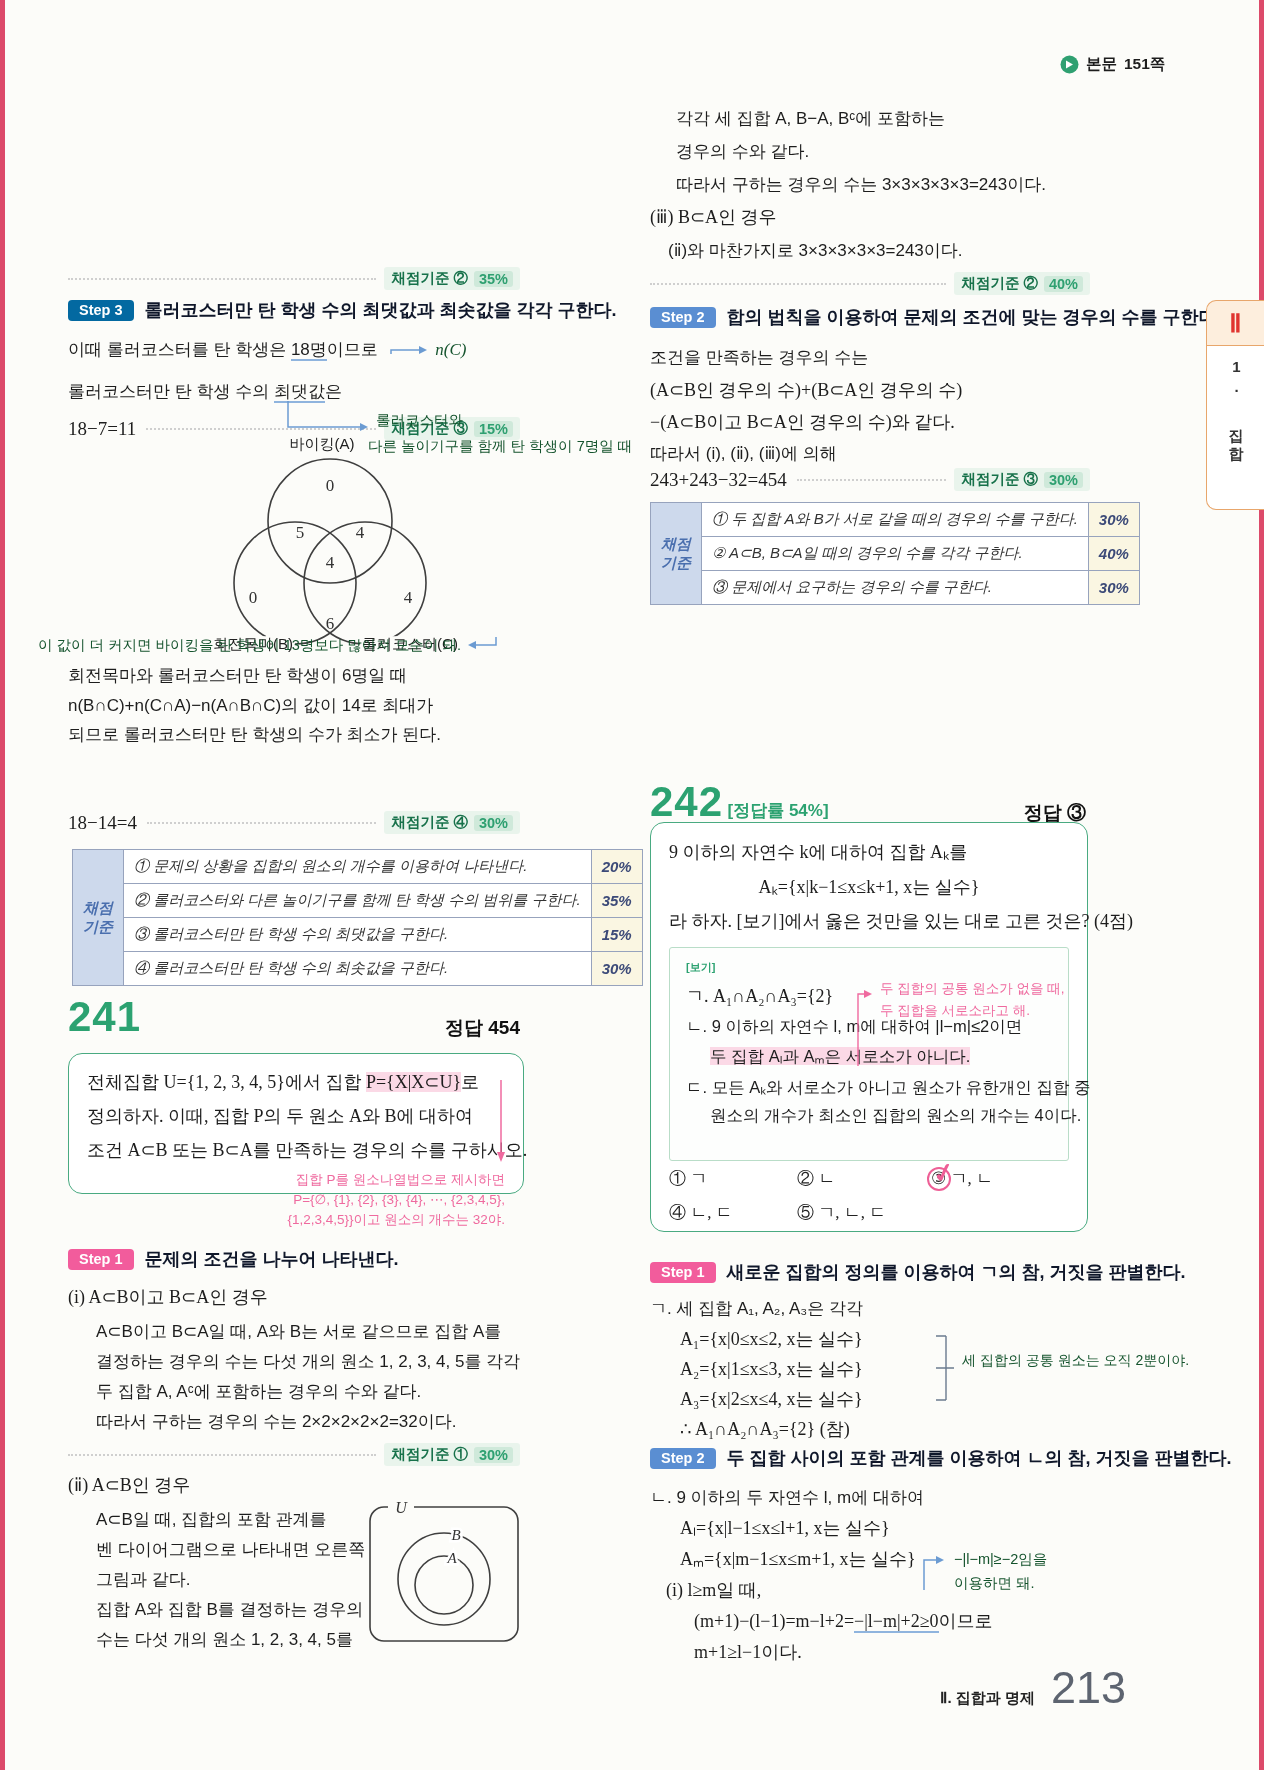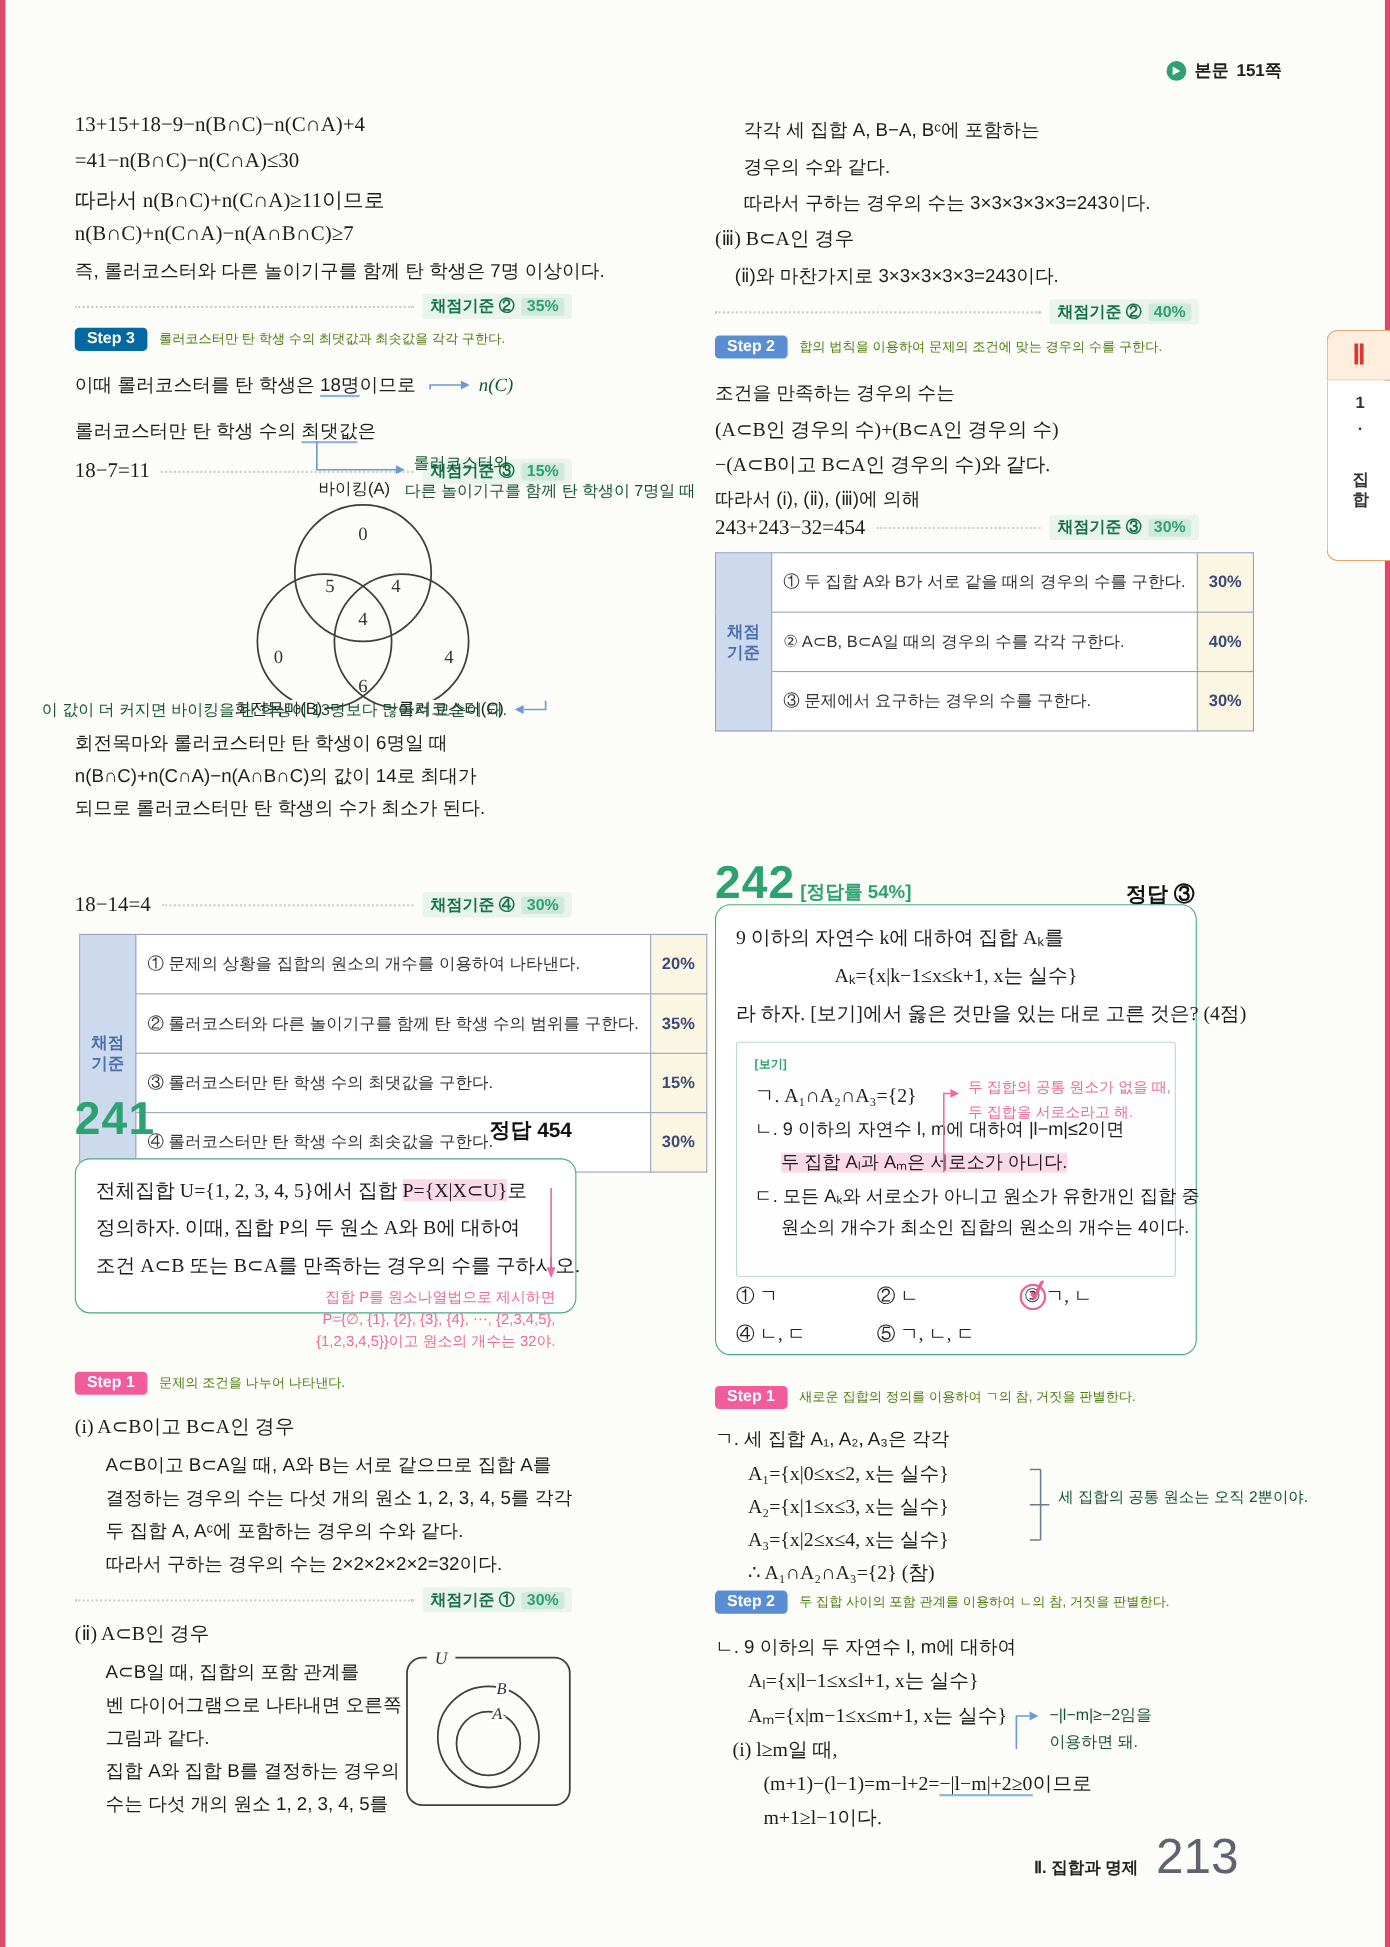--- a/index.html
+++ b/index.html
@@ -22,25 +22,25 @@
   .badge-row { display:flex; align-items:center; width:100%; }
   .leader { flex:1; border-top:2px dotted #cfcfcf; height:0; margin-right:8px; }
   .badge { display:flex; align-items:center; gap:6px; background:#e9f4ec; padding:2px 7px; border-radius:3px; white-space:nowrap; }
   .badge .bl { color:#17714a; font-weight:bold; font-size:14.5px; }
   .badge .bp { background:#cfe9da; color:#2fa071; font-weight:bold; font-size:14.5px; padding:0 5px; border-radius:3px; }
 
   
   .step-row { display:flex; align-items:center; gap:11px; white-space:nowrap; }
   .step { color:#fff; font-weight:bold; font-size:14.5px; padding:2px 11px 3px; border-radius:4px; }
   .step.g { background:#0369a1; } .step.p { background:#f25c9c; } .step.b { background:#5a8ed2; }
-  .step-title { font-weight:normal; font-size:12px; color:#4d7c0f; }
+  .step-title { font-weight:bold; font-size:18px; color:#0f172a; }
 
   
   .gtable { border-collapse:collapse; }
-  .gtable td { border:1.2px solid #97a3bd; font-size:15px; color:#333; padding:17px 10px; background:#fff; white-space:nowrap; }
+  .gtable td { border:1.2px solid #97a3bd; font-size:15px; color:#333; padding:7px 10px; background:#fff; white-space:nowrap;font-style:italic; }
   .gtable td.hd { background:#cdd9ec; color:#4a6fae; font-weight:bold; text-align:center; width:52px; font-size:15px; }
   .gtable td.pct { background:#faf6e2; color:#3c4a78; text-align:center; width:62px; font-weight:bold; }
 
   
   .pbox { border:1.6px solid #49aa81; border-radius:14px; background:#fff; }
   .bogi { border:1.4px solid #b9ddc8; border-radius:3px; background:#fdfefd; }
   .pnum { color:#2ca271; font-weight:bold; font-size:42px; letter-spacing:1px; }
   .rate { color:#2ca271; font-weight:bold; font-size:17px; }
   .ans  { font-weight:bold; font-size:19px; color:#111; white-space:nowrap; }
 
@@ -87,27 +87,20 @@
 
   <div id="side-tab">
     <div class="top">Ⅱ</div>
     <div class="bot">
         <span>1. 집합</span>
       </div>
   </div>
 
   <div class="abs" style="left:68px; top:95px; width:462px; height:1660px;">
 
-    <div class="abs lines" style="top:8px">
-      <div class="eq">13+15+18−9−n(B∩C)−n(C∩A)+4</div>
-      <div class="eq">=41−n(B∩C)−n(C∩A)≤30</div>
-      <div class="eq">따라서 n(B∩C)+n(C∩A)≥11이므로</div>
-      <div class="eq">n(B∩C)+n(C∩A)−n(A∩B∩C)≥7</div>
-      <div class="kr">즉, 롤러코스터와 다른 놀이기구를 함께 탄 학생은 7명 이상이다.</div>
-    </div>
 
     <div class="abs badge-row" style="top:172px; width:452px">
       <span class="leader"></span>
       <span class="badge">
         <span class="bl">채점기준 ②</span>
         <span class="bp">35%</span>
       </span>
     </div>
 
     <div class="abs step-row" style="top:203px">

